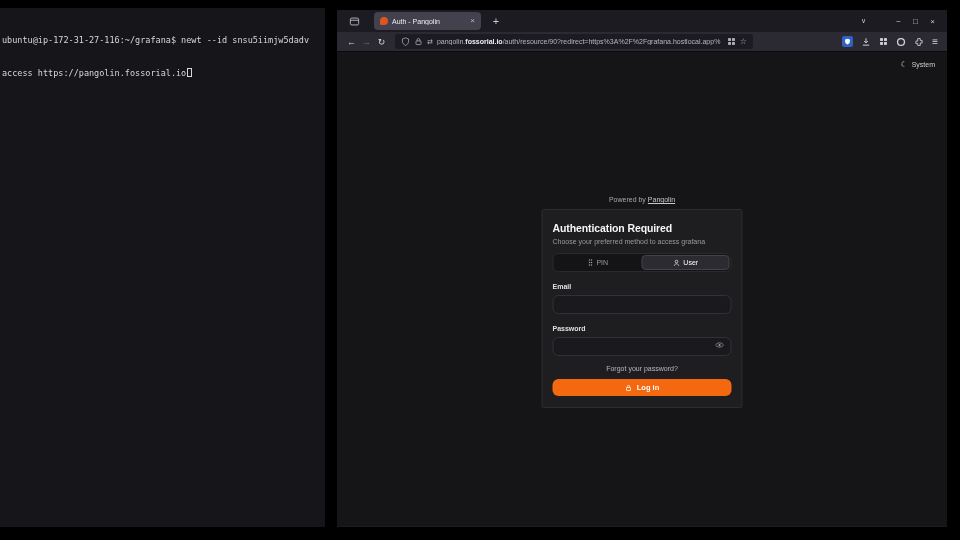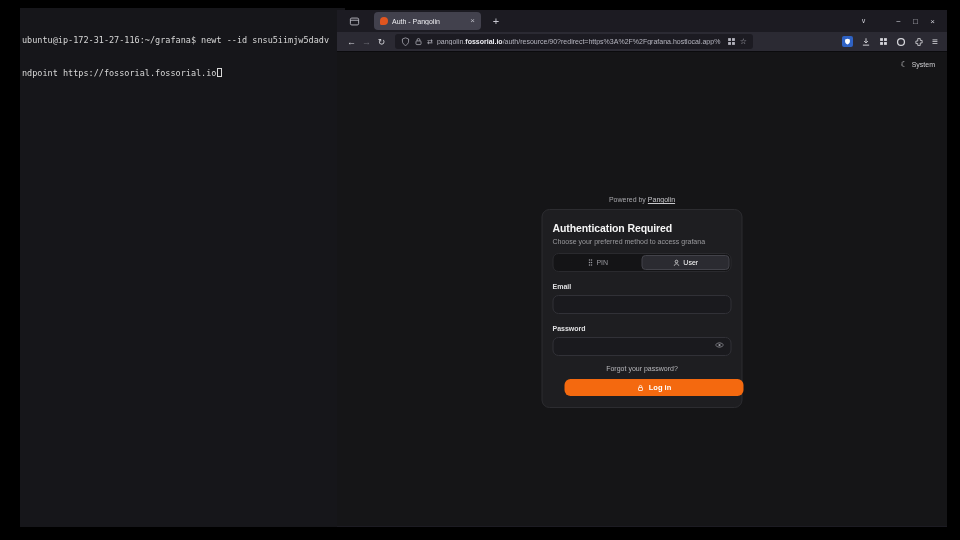--- a/index.html
+++ b/index.html
@@ -4,21 +4,21 @@
 <style>
   * { margin:0; padding:0; box-sizing:border-box; }
   html,body { width:960px; height:540px; background:#000; overflow:hidden;
               font-family:"Liberation Sans", sans-serif; }
   .screen { position:relative; width:960px; height:540px; background:#000; }
 
   
   .terminal { position:absolute; left:0; top:8px; width:325px; height:519px;
               background:#16161a; padding:5px 2px;
               font-family:"DejaVu Sans Mono", monospace; font-size:8.5px;
-              line-height:11px; color:#d8d8d8; white-space:pre;margin-left:20px; }
+              line-height:11px; color:#d8d8d8; white-space:pre; }
   .cursor { display:inline-block; width:5px; height:9px; border:1px solid #d8d8d8;
             vertical-align:-1px; margin-left:1px; }
 
   
   .browser { position:absolute; left:337px; top:10px; width:610px; height:517px;
              background:#1c1b22; }
   .tabbar { height:22px; display:flex; align-items:center; padding-left:8px;
             background:#1c1b22; }
   .ffview { width:18px; height:18px; display:flex; align-items:center; justify-content:center;
             border-radius:3px; }
@@ -55,21 +55,21 @@
              background-size:14px 14px; overflow:hidden; }
   .theme-toggle { position:absolute; top:8px; right:12px; display:flex; align-items:center;
                   gap:4px; font-size:7px; color:#cfcfd2; }
   .theme-toggle .moon { font-size:8px; }
 
   .auth-wrap { position:absolute; top:144px; left:50%; transform:translateX(-50%);
                width:201px; }
   .powered { text-align:center; font-size:7px; color:#a8a8ac; }
   .powered a { color:#c8c8cc; text-decoration:underline; }
   .card { margin-top:6px; height:199px; background:#1e1e21; border:1px solid #2c2c30;
-          border-radius:8px; padding:10px 10px; }
+          border-radius:2px; padding:10px 10px; }
   .card-title { font-size:10.5px; font-weight:bold; color:#f5f5f5; letter-spacing:-0.1px;
                 margin-top:2px; }
   .card-sub { font-size:7px; color:#9b9b9f; margin-top:4px; }
 
   .seg { margin-top:8px; height:19px; background:#141416; border:1px solid #2a2a2e;
          border-radius:6px; display:flex; padding:1px; }
   .seg-btn { flex:1; display:flex; align-items:center; justify-content:center; gap:3px;
              font-size:7px; color:#9a9aa0; border-radius:4px; }
   .seg-btn.active { background:#2b2b31; border:1px solid #43434a; color:#ffffff; }
 
@@ -77,30 +77,30 @@
   .fld { position:relative; margin-top:3px; }
   .fld input { width:100%; height:19px; background:#1a1a1e; border:1px solid #313137;
                border-radius:6px; outline:none; color:#e8e8ea; font-size:7.5px;
                padding:0 6px; font-family:"Liberation Sans", sans-serif; }
   .eye { position:absolute; right:7px; top:4.5px; }
 
   .forgot { text-align:center; font-size:7px; color:#b8b8bc; margin-top:9px; }
   .login-btn { margin-top:7px; width:100%; height:17px; background:#f4690f; border:none;
                border-radius:6px; color:#fff; font-size:7.5px; font-weight:bold;
                display:flex; align-items:center; justify-content:center; gap:4px;
-               font-family:"Liberation Sans", sans-serif;margin-left:12px; }
+               font-family:"Liberation Sans", sans-serif; }
 </style>
 </head>
 <body>
 
 <div class="screen">
 
   <div class="terminal">
     <div>ubuntu@ip-172-31-27-116:~/grafana$ newt --id snsu5iimjw5dadv</div>
-    <div><span>ndpoint https://fossorial.fossorial.io</span><span class="cursor"></span></div>
+    <div><span>access https://pangolin.fossorial.io</span><span class="cursor"></span></div>
   </div>
 
   <div class="browser">
 
     <div class="tabbar">
       <div class="ffview">
         <svg width="11" height="11" viewBox="0 0 16 16">
             <rect x="2" y="3" width="12" height="10" rx="2" fill="none" stroke="#c9c9d2" stroke-width="1.2"></rect>
             <path d="M2 6.2h12" stroke="#c9c9d2" stroke-width="1.2"></path>
           </svg>

